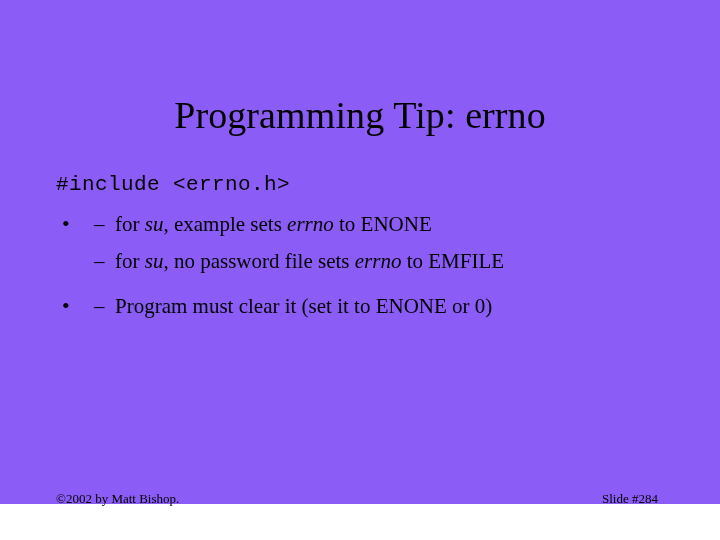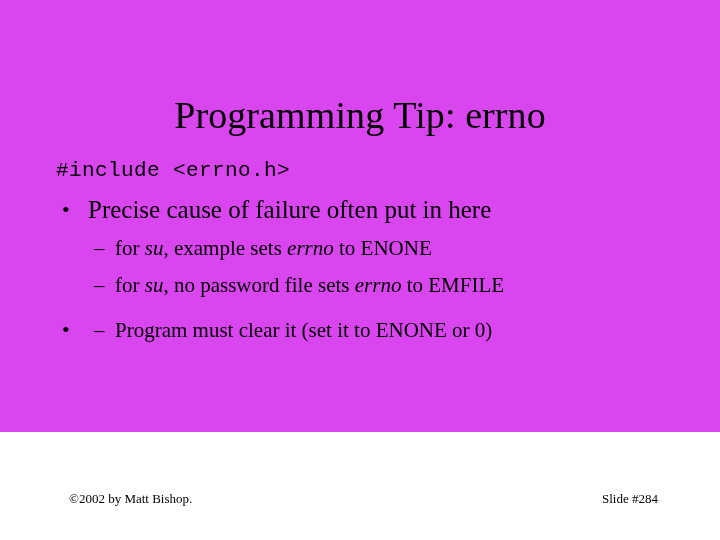--- a/index.html
+++ b/index.html
@@ -10,43 +10,43 @@
     width: 720px;
     height: 540px;
     background: #ffffff;
     font-family: "Liberation Serif", "DejaVu Serif", serif;
     color: #000000;
     overflow: hidden;
   }
   .slide {
     position: relative;
     width: 720px;
-    height: 432px;
-    background: #d946ef;
+    height: 504px;
+    background: #8b5cf6;
   }
 
   
   .slide-title {
     position: absolute;
     left: 0;
     top: 68px;
     width: 720px;
     text-align: center;
     font-size: 38px;
     line-height: 44px;
     font-weight: normal;
     letter-spacing: 0.1px;
     white-space: nowrap;
   }
 
   
   .body-block {
     position: absolute;
     left: 56px;
-    top: 152px;
+    top: 166px;
     width: 610px;
   }
 
   .code-line {
     font-family: "Liberation Mono", "DejaVu Sans Mono", monospace;
     font-size: 21px;
     line-height: 37px;
     letter-spacing: 0.4px;
     white-space: pre;
   }
@@ -95,38 +95,37 @@
     position: absolute;
     left: 56px;
     top: 490px;
     width: 602px;
     display: flex;
     justify-content: space-between;
     align-items: flex-start;
     font-size: 13px;
     line-height: 17px;
   }
-  .footer-left { text-align: left; margin-left: 13px; }
+  .footer-left { text-align: left; }
   .footer-right { text-align: center; }
 </style>
 </head>
 <body>
 
 <div class="slide">
 
   <h1 class="slide-title">Programming Tip: errno</h1>
 
   <div class="body-block">
 
     <div class="code-line">#include &lt;errno.h&gt;</div>
 
 
     <div class="bullet-row">
       <span class="marker">•</span>
-      <span class="bullet-text">Precise cause of failure often put in here</span>
     </div>
 
     <div class="sub-row">
       <span class="marker">–</span>
       <span class="sub-text"><span>for </span><em class="it">su</em><span>, example sets </span><em class="it">errno</em><span> to ENONE</span></span>
     </div>
 
     <div class="sub-row">
       <span class="marker">–</span>
       <span class="sub-text"><span>for </span><em class="it">su</em><span>, no password file sets </span><em class="it">errno</em><span> to EMFILE</span></span>

